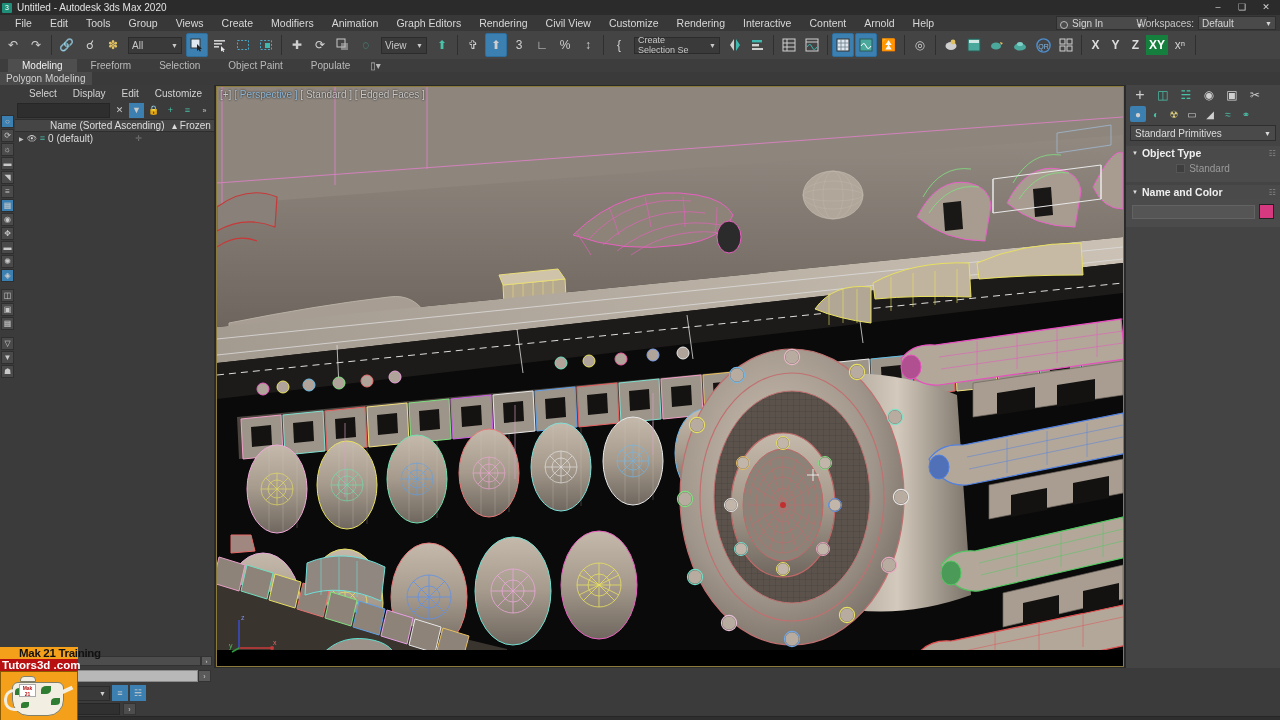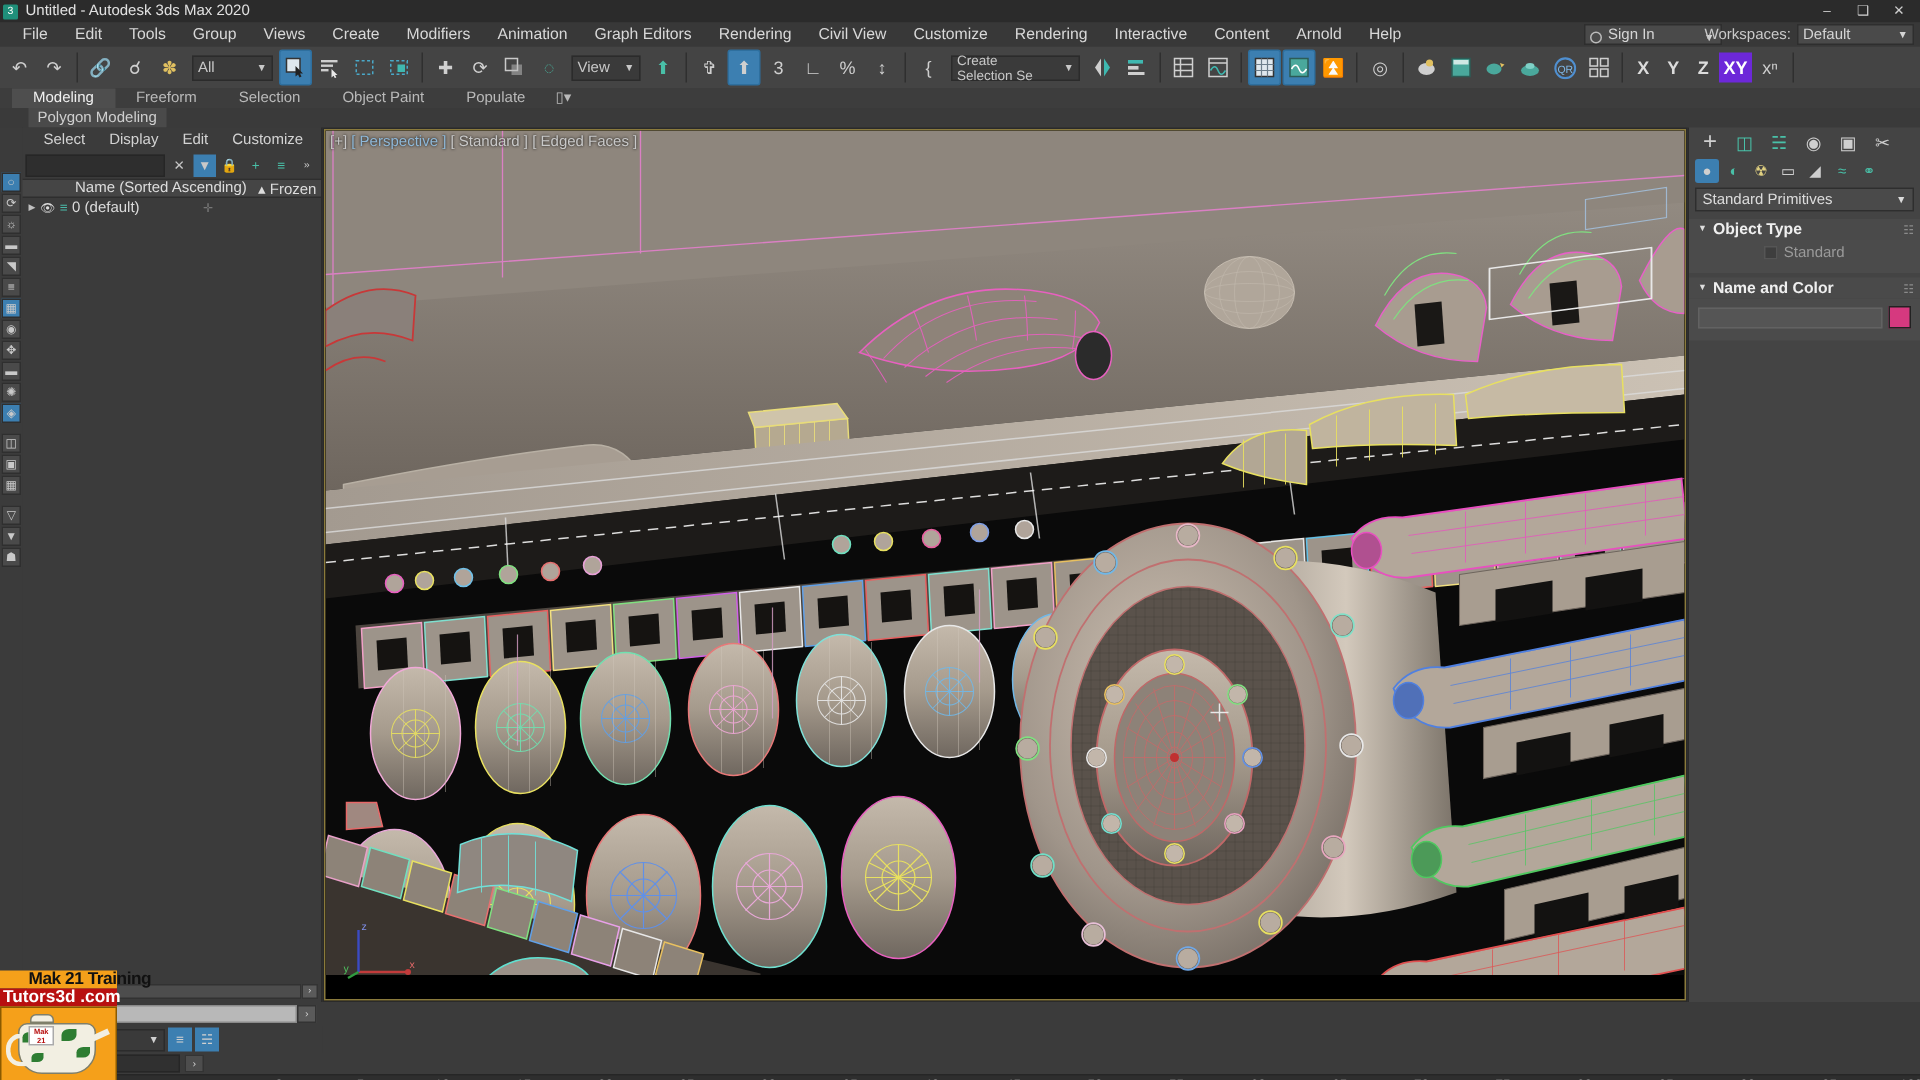--- a/index.html
+++ b/index.html
@@ -31,27 +31,27 @@
   
   #maintoolbar{height:28px;background:#444;display:flex;align-items:center;padding:0 2px;gap:1px;}
   .tbtn{width:22px;height:24px;display:flex;align-items:center;justify-content:center;
      border:1px solid transparent;border-radius:2px;color:#cfcfcf;font-size:12px;position:relative;}
   .tbtn.on{background:#3c7fb1;border-color:#2e6f9e;}
   .tsep{width:1px;height:20px;background:#2f2f2f;margin:0 3px;}
   .tdrop{height:17px;background:#3a3a3a;border:1px solid #2b2b2b;display:flex;align-items:center;
      padding:0 3px;font-size:10px;color:#c8c8c8;}
   .tdrop .cv{margin-left:auto;font-size:7px;padding-left:5px;}
   .axbtn{width:19px;height:20px;display:flex;align-items:center;justify-content:center;font-size:12px;font-weight:bold;color:#dcdcdc;}
-  .axbtn.on{background:#6d28d9;color:#fff;}
+  .axbtn.on{background:#15803d;color:#fff;}
 
   
   #ribbon{height:13px;background:#3d3d3d;display:flex;align-items:center;padding-left:8px;font-size:10px;}
   #ribbon .rt{padding:0 14px;line-height:13px;color:#b9b9b9;}
   #ribbon .rt.active{background:#4e4e4e;color:#f0f0f0;}
-  #ribbon2{height:13px;background:#3a3a3a;display:flex;align-items:flex-end;padding-left:19px;font-size:10px;}
+  #ribbon2{height:13px;background:#3a3a3a;display:flex;align-items:flex-end;padding-left:0;font-size:10px;}
   #ribbon2 .p{background:#4a4a4a;padding:0 6px;line-height:13px;}
 
   
   #bodyrow{display:flex;height:583px;}
 
   
   #rail{width:15px;background:#3b3b3b;padding-top:30px;display:flex;flex-direction:column;align-items:center;gap:1px;}
   .rbtn{width:13px;height:13px;display:flex;align-items:center;justify-content:center;
      font-size:8px;color:#c9c9c9;background:#4a4a4a;border:1px solid #2f2f2f;}
   .rbtn.on{background:#3c7fb1;}

